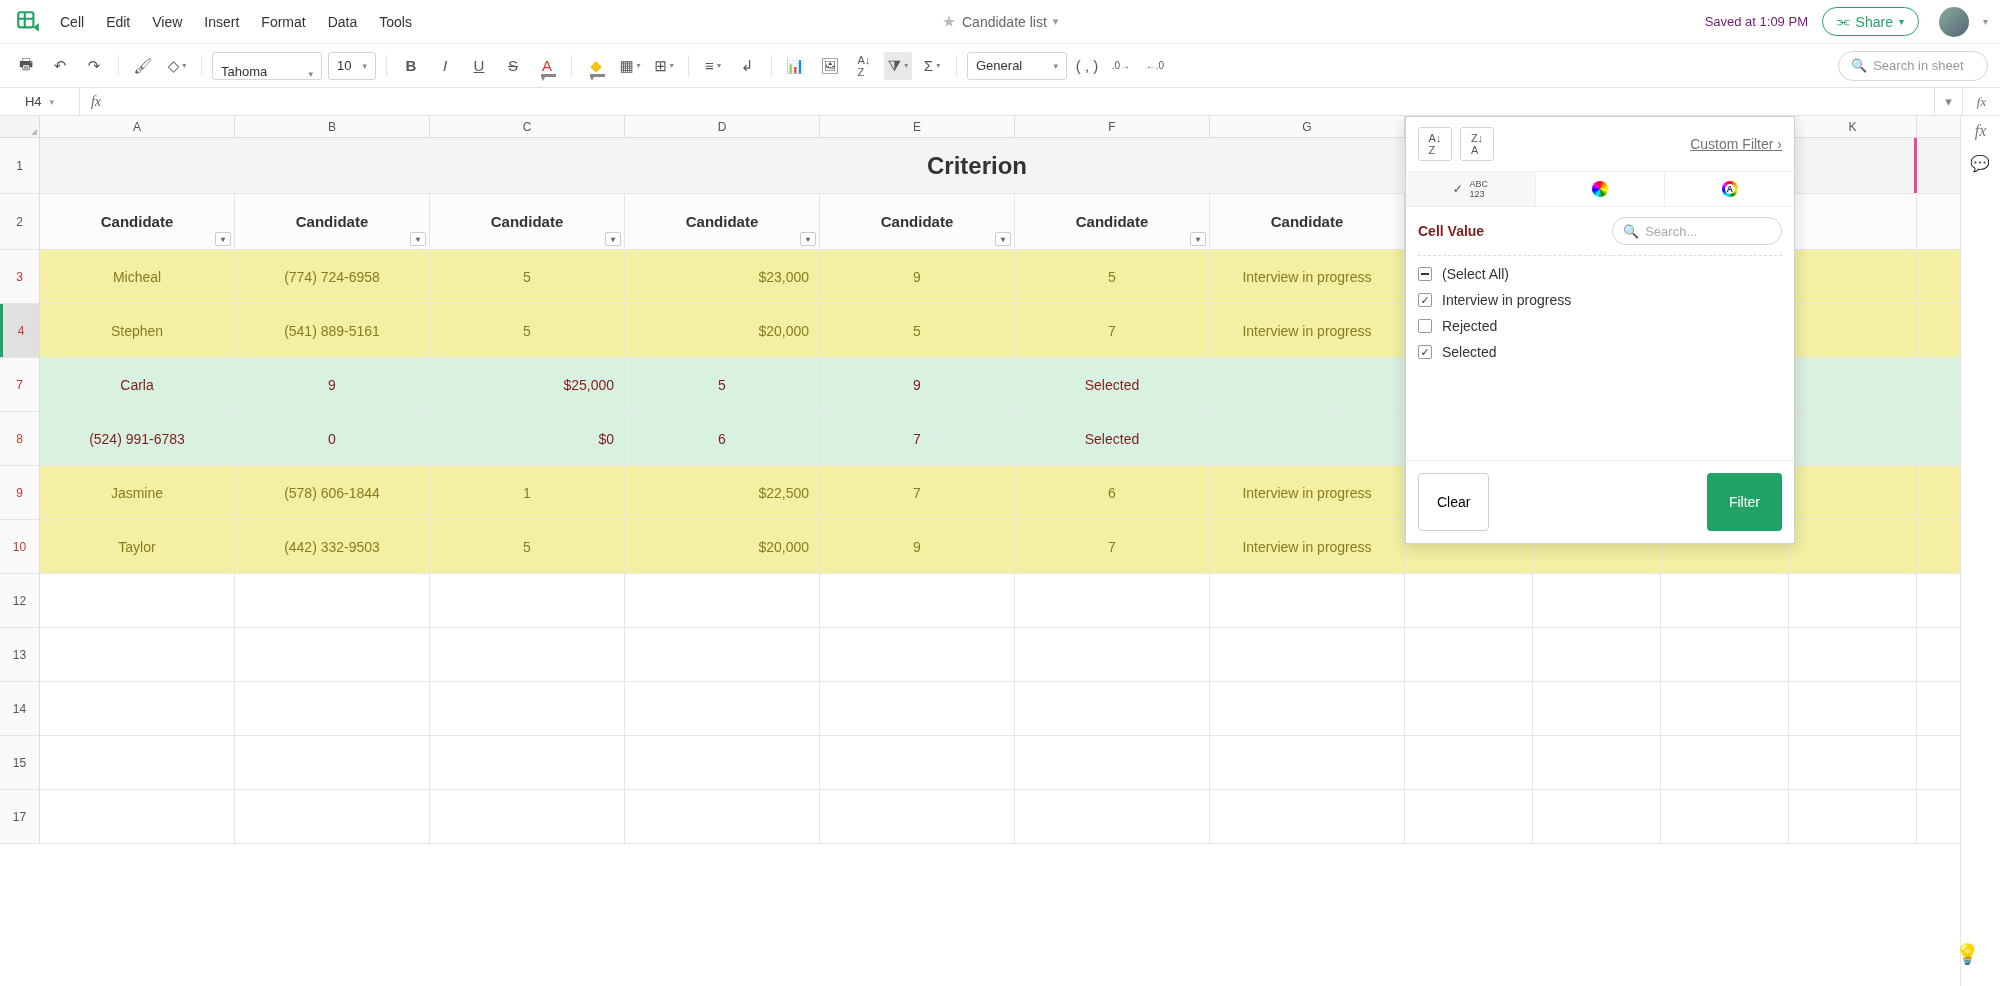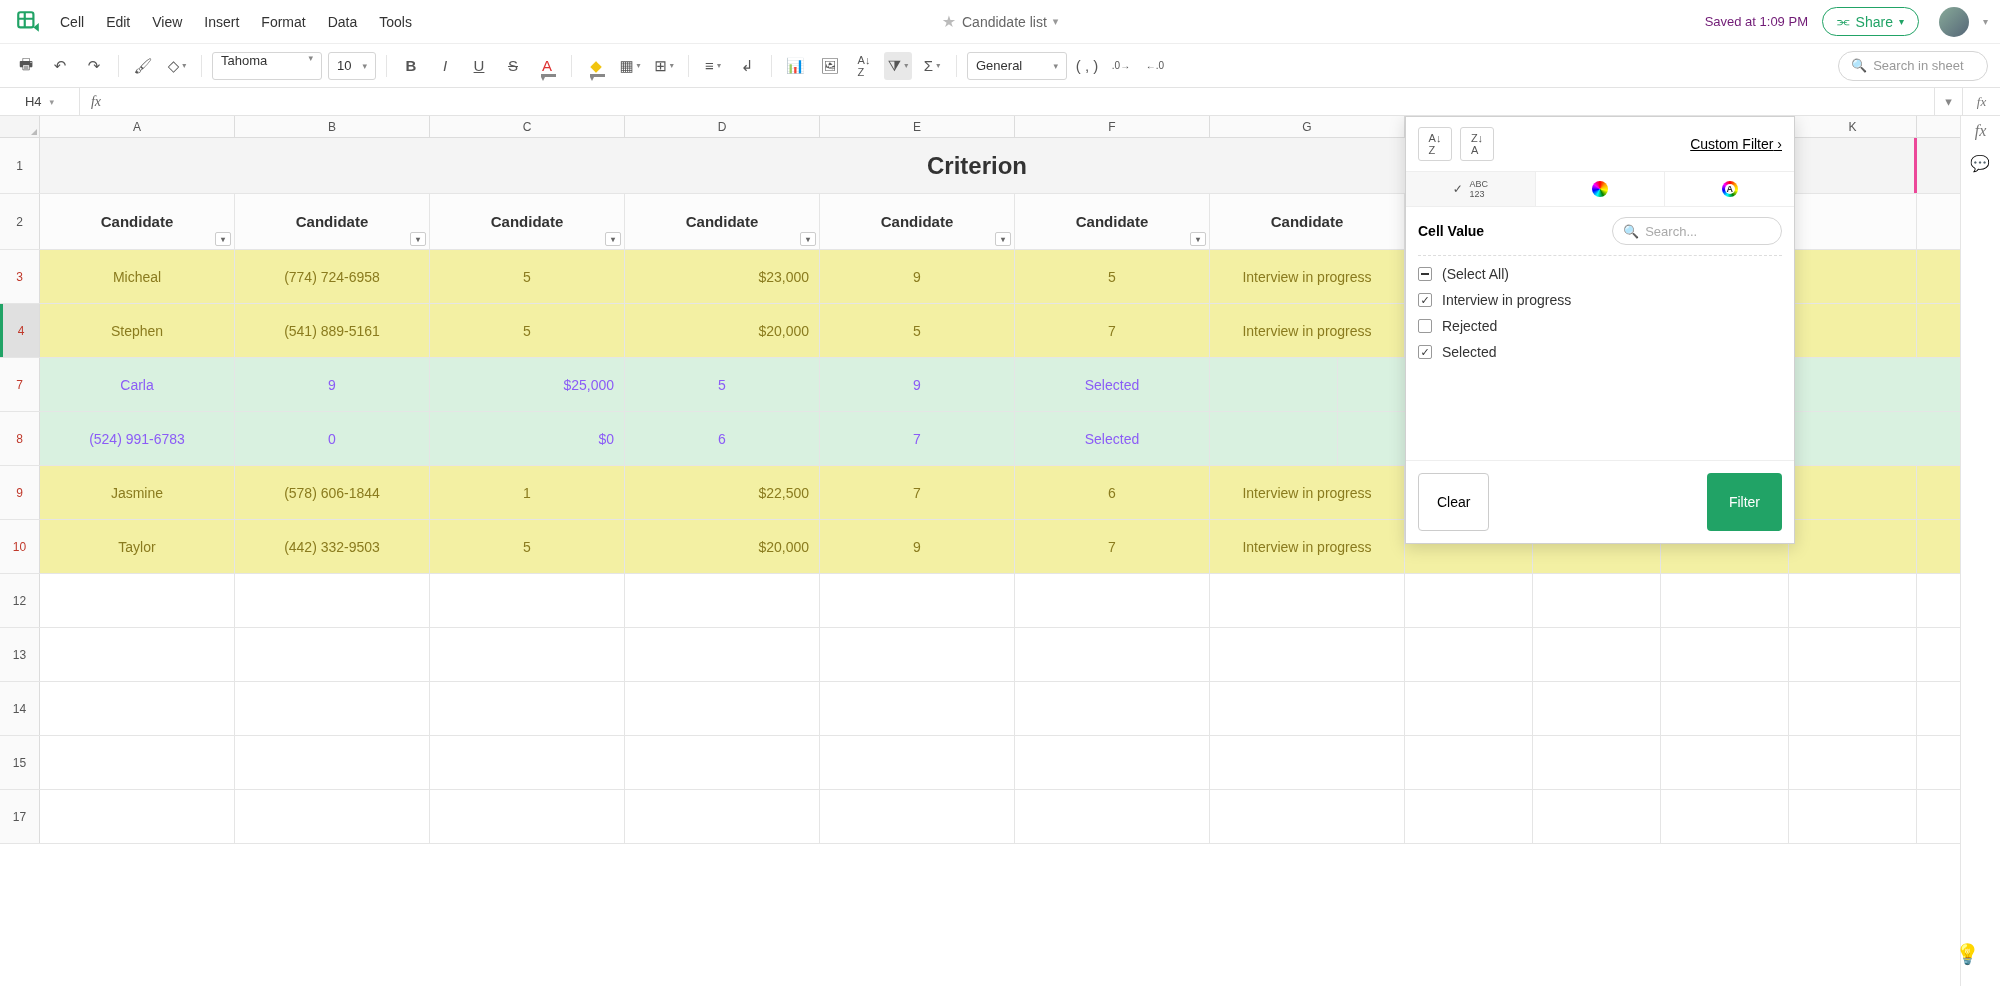--- a/index.html
+++ b/index.html
@@ -12,21 +12,21 @@
 .title-center .star { color:#bbb; font-size:16px;}
 .title-center .chev { color:#999; font-size:11px; }
 .title-right { margin-left: auto; display: flex; align-items: center; gap: 14px; }
 .saved { color:#701a75; font-size:13px;}
 .share-btn { display:flex; align-items:center; gap:6px; border:1px solid #21a366; color:#21a366; padding:5px 14px; border-radius:20px; cursor:pointer; font-size:14px; font-weight:500;}
 .avatar { width:30px; height:30px; border-radius:50%; background: linear-gradient(135deg,#8a9,#567); margin-left:6px;}
 .toolbar { height: 44px; display:flex; align-items:center; padding: 0 12px; border-bottom:1px solid #e3e3e3; gap: 6px; }
 .tbtn { width:28px; height:28px; display:flex; align-items:center; justify-content:center; border-radius:3px; cursor:pointer; color:#555; font-size:15px;}
 .tbtn.drop::after { content:"▾"; font-size:8px; margin-left:3px; color:#888;}
 .sep { width:1px; height:22px; background:#e5e5e5; margin:0 4px;}
-.font-sel { display:flex; align-items:flex-start; border:1px solid #d5d5d5; border-radius:3px; height:28px; padding:0 8px; min-width:110px; justify-content:space-between; cursor:pointer; font-size:13px;}
+.font-sel { display:flex; align-items:flex-end; border:1px solid #d5d5d5; border-radius:3px; height:28px; padding:0 8px; min-width:110px; justify-content:space-between; cursor:pointer; font-size:13px;}
 .size-sel { display:flex; align-items:center; border:1px solid #d5d5d5; border-radius:3px; height:28px; padding:0 8px; min-width:48px; justify-content:space-between; cursor:pointer; font-size:13px;}
 .format-sel { display:flex; align-items:center; border:1px solid #d5d5d5; border-radius:3px; height:28px; padding:0 8px; min-width:100px; justify-content:space-between; cursor:pointer; font-size:13px;}
 .tbtn.active { background:#e8e8e8; }
 .search-box { margin-left:auto; border:1px solid #d5d5d5; border-radius:16px; height:30px; display:flex; align-items:center; padding:0 12px; color:#999; min-width:150px; gap:6px; font-size:13px;}
 .namebar { height: 28px; display:flex; align-items:center; border-bottom:1px solid #e3e3e3; }
 .cellname { width:80px; height:100%; border-right:1px solid #e3e3e3; display:flex; align-items:center; justify-content:center; gap:8px; font-size:13px; color:#444;}
 .cellname .dd { color:#999; font-size:9px;}
 .fx-lbl { width:32px; display:flex; align-items:center; justify-content:center; font-style:italic; color:#666; font-family: serif; font-size:14px;}
 .fx-input { flex:1; height:100%; }
 .fx-chev { width:28px; display:flex; align-items:center; justify-content:center; color:#888; border-left:1px solid #e3e3e3; height:100%; cursor:pointer;}
@@ -46,36 +46,36 @@
 .row1 { height:56px; background:#f4f4f4; }
 .row1 .cell { justify-content:center; font-size:24px; font-weight:600; color:#333; border-right:none;}
 .row1 .merged { width:1877px; border-right:3px solid #ec4899; }
 .row2 { height:56px; background:#fcfcfc; position:relative;}
 .row2 .cell { justify-content:center; font-weight:600; color:#333; font-size:15px; position:relative;}
 .row2 .dd-arrow { position:absolute; bottom:3px; right:3px; width:16px; height:14px; border:1px solid #ccc; background:#fff; border-radius:2px; display:flex; align-items:center; justify-content:center; font-size:8px; color:#666; cursor:pointer;}
 .datarow { height:54px; }
 .yellow { background:#f3f0a3; }
 .yellow .cell { color:#8a7b1e; }
 .green { background:#d9f1e0; }
-.green .cell { color:#8b5cf6; }
+.green .cell { color:#7f1d1d; }
 .emptyrow { height:54px; }
 .row4sel .rh { background:#e0e0e0; border-left:3px solid #21a366; }
 .side-rail { width:40px; border-left:1px solid #e5e5e5; display:flex; flex-direction:column; align-items:center; padding-top:6px; gap:14px;}
 .side-rail .ri { color:#777; font-size:16px; cursor:pointer; font-style:italic; font-family:serif;}
 .filter-panel { position:absolute; top:0; left:1405px; width:390px; background:#fff; border:1px solid #d0d0d0; box-shadow:0 4px 16px rgba(0,0,0,0.15); z-index:10; }
 .fp-top { display:flex; align-items:center; padding:10px 12px; gap:8px; }
 .sort-btn { width:34px; height:34px; border:1px solid #d5d5d5; border-radius:3px; display:flex; align-items:center; justify-content:center; cursor:pointer; font-size:11px; color:#555;}
-.custom-filter { margin-left:auto; text-decoration:underline; color:#000000; font-size:14px; cursor:pointer;}
+.custom-filter { margin-left:auto; text-decoration:underline; color:#737373; font-size:14px; cursor:pointer;}
 .custom-filter::after { content:" ›"; }
 .fp-tabs { display:flex; border-top:1px solid #eee; border-bottom:1px solid #eee;}
 .fp-tab { flex:1; height:34px; display:flex; align-items:center; justify-content:center; border-right:1px solid #eee; cursor:pointer; font-size:12px; color:#555;}
 .fp-tab:last-child{ border-right:none;}
 .fp-tab.active { background:#f7f7f7;}
 .fp-cell-row { display:flex; align-items:center; padding:10px 12px; gap:10px;}
-.fp-cell-row .lbl { font-weight:600; color:#000000; font-size:14px;}
+.fp-cell-row .lbl { font-weight:600; color:#7f1d1d; font-size:14px;}
 .fp-search { margin-left:auto; border:1px solid #d5d5d5; border-radius:16px; height:28px; display:flex; align-items:center; padding:0 10px; color:#aaa; font-size:13px; gap:6px; width:170px;}
 .fp-divider { border-bottom:1px dashed #ddd; margin:0 12px;}
 .fp-list { padding:10px 12px; display:flex; flex-direction:column; gap:10px;}
 .fp-item { display:flex; align-items:center; gap:10px; cursor:pointer; font-size:14px; color:#333;}
 .chk { width:14px; height:14px; border:1px solid #999; border-radius:2px; display:flex; align-items:center; justify-content:center; font-size:11px; color:#333; background:#fff;}
 .chk.indet::after { content:""; width:8px; height:2px; background:#333;}
 .chk.checked::after { content:"✓"; }
 .fp-footer { display:flex; padding:12px; gap:10px; border-top:1px solid #eee;}
 .btn-clear { padding:20px 18px; border:1px solid #ccc; border-radius:4px; background:#fff; cursor:pointer; font-size:14px;}
 .btn-filter { margin-left:auto; padding:21px 22px; border:none; border-radius:4px; background:#21a366; color:#fff; cursor:pointer; font-size:14px; font-weight:500;}

